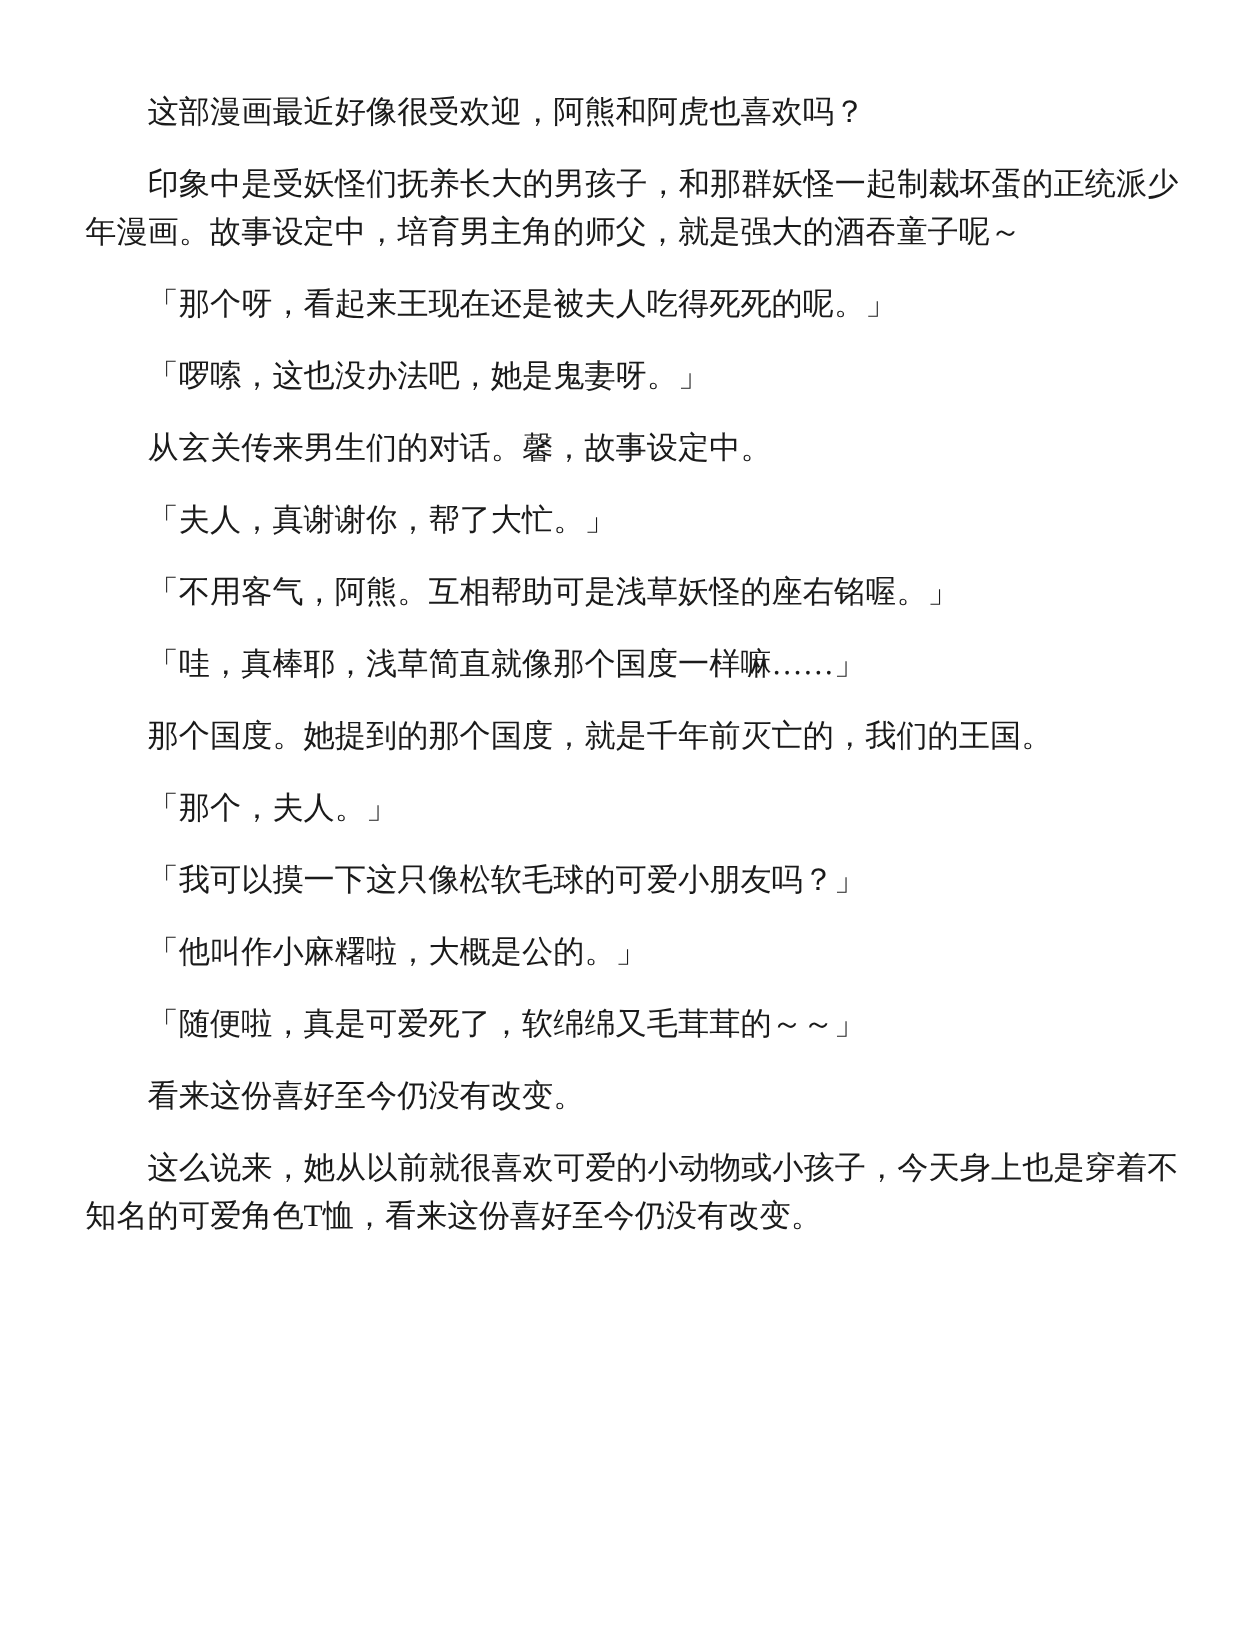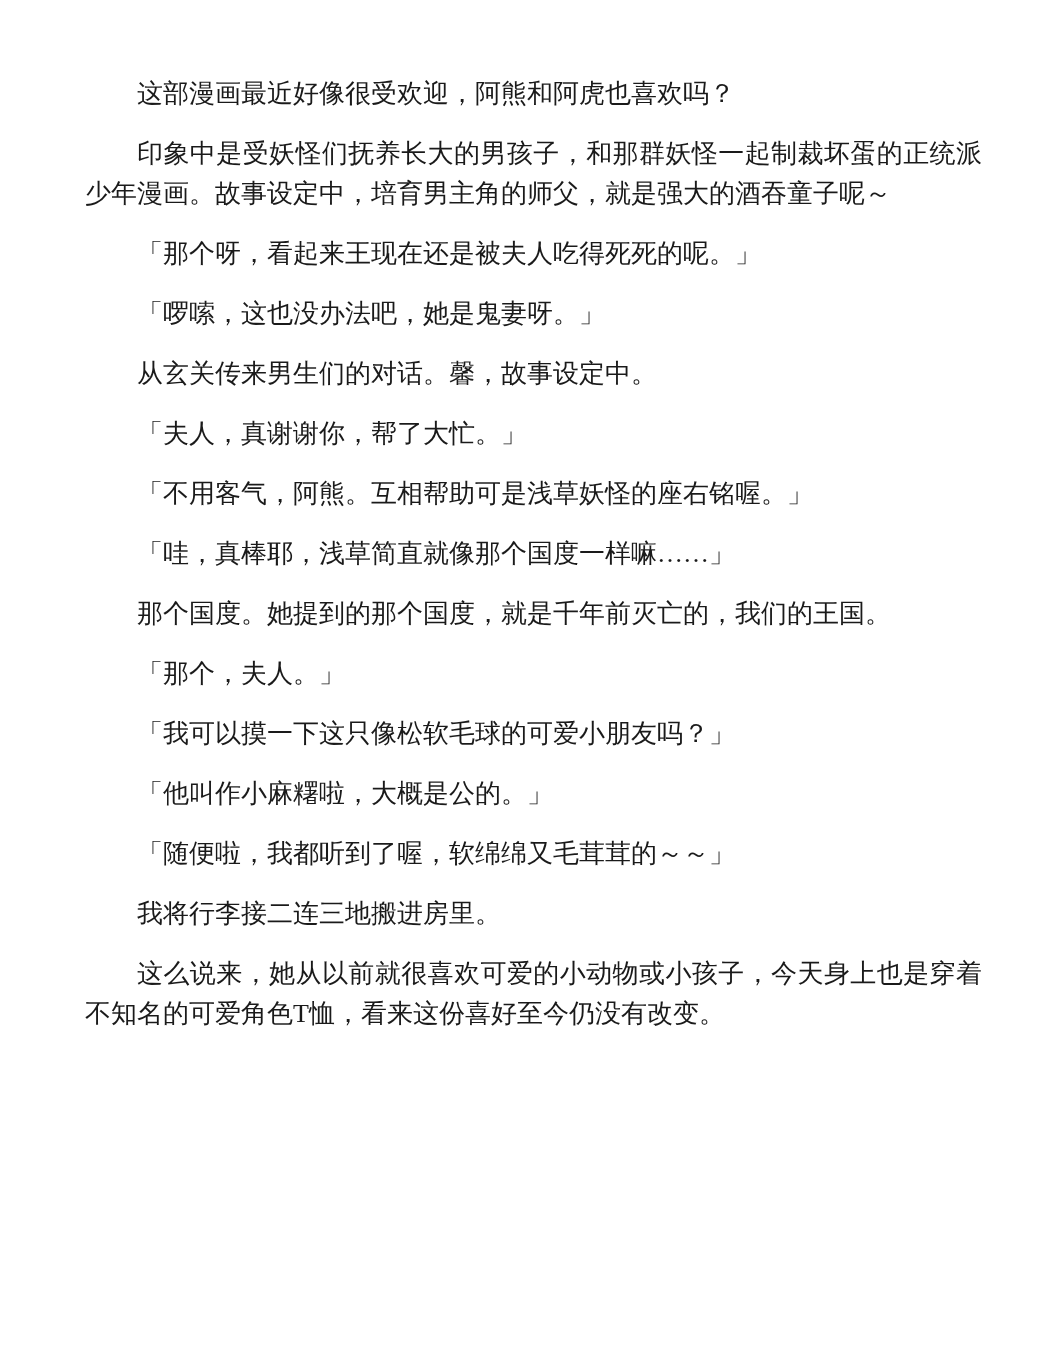--- a/index.html
+++ b/index.html
@@ -16,21 +16,21 @@
     box-sizing: border-box;
     width: 1046px;
     height: 1354px;
     padding: 74px 64px 40px 70px;
     background: #ffffff;
   }
   .content {
     width: 912px;
   }
   .para {
-    margin: 0 0 20px 15px;
+    margin: 0 0 20px 1px;
     font-family: "Liberation Serif", "DejaVu Serif", serif;
     font-size: 26px;
     line-height: 40px;
     color: #1a1a1a;
     text-align: justify;
     text-indent: 2em;
     word-break: break-all;
   }
 </style>
 </head>
@@ -43,17 +43,17 @@
       <p class="para">「那个呀，看起来王现在还是被夫人吃得死死的呢。」</p>
       <p class="para">「啰嗦，这也没办法吧，她是鬼妻呀。」</p>
       <p class="para">从玄关传来男生们的对话。馨，故事设定中。</p>
       <p class="para">「夫人，真谢谢你，帮了大忙。」</p>
       <p class="para">「不用客气，阿熊。互相帮助可是浅草妖怪的座右铭喔。」</p>
       <p class="para">「哇，真棒耶，浅草简直就像那个国度一样嘛……」</p>
       <p class="para">那个国度。她提到的那个国度，就是千年前灭亡的，我们的王国。</p>
       <p class="para">「那个，夫人。」</p>
       <p class="para">「我可以摸一下这只像松软毛球的可爱小朋友吗？」</p>
       <p class="para">「他叫作小麻糬啦，大概是公的。」</p>
-      <p class="para">「随便啦，我都听到了喔，软绵绵又毛茸茸的～～」</p>
-      <p class="para">我将行李接二连三地搬进房里。</p>
+      <p class="para">「随便啦，真是可爱死了，软绵绵又毛茸茸的～～」</p>
+      <p class="para">看来这份喜好至今仍没有改变。</p>
       <p class="para">这么说来，她从以前就很喜欢可爱的小动物或小孩子，今天身上也是穿着不知名的可爱角色T恤，看来这份喜好至今仍没有改变。</p>
     </div>
 </div>
 
 </body></html>

